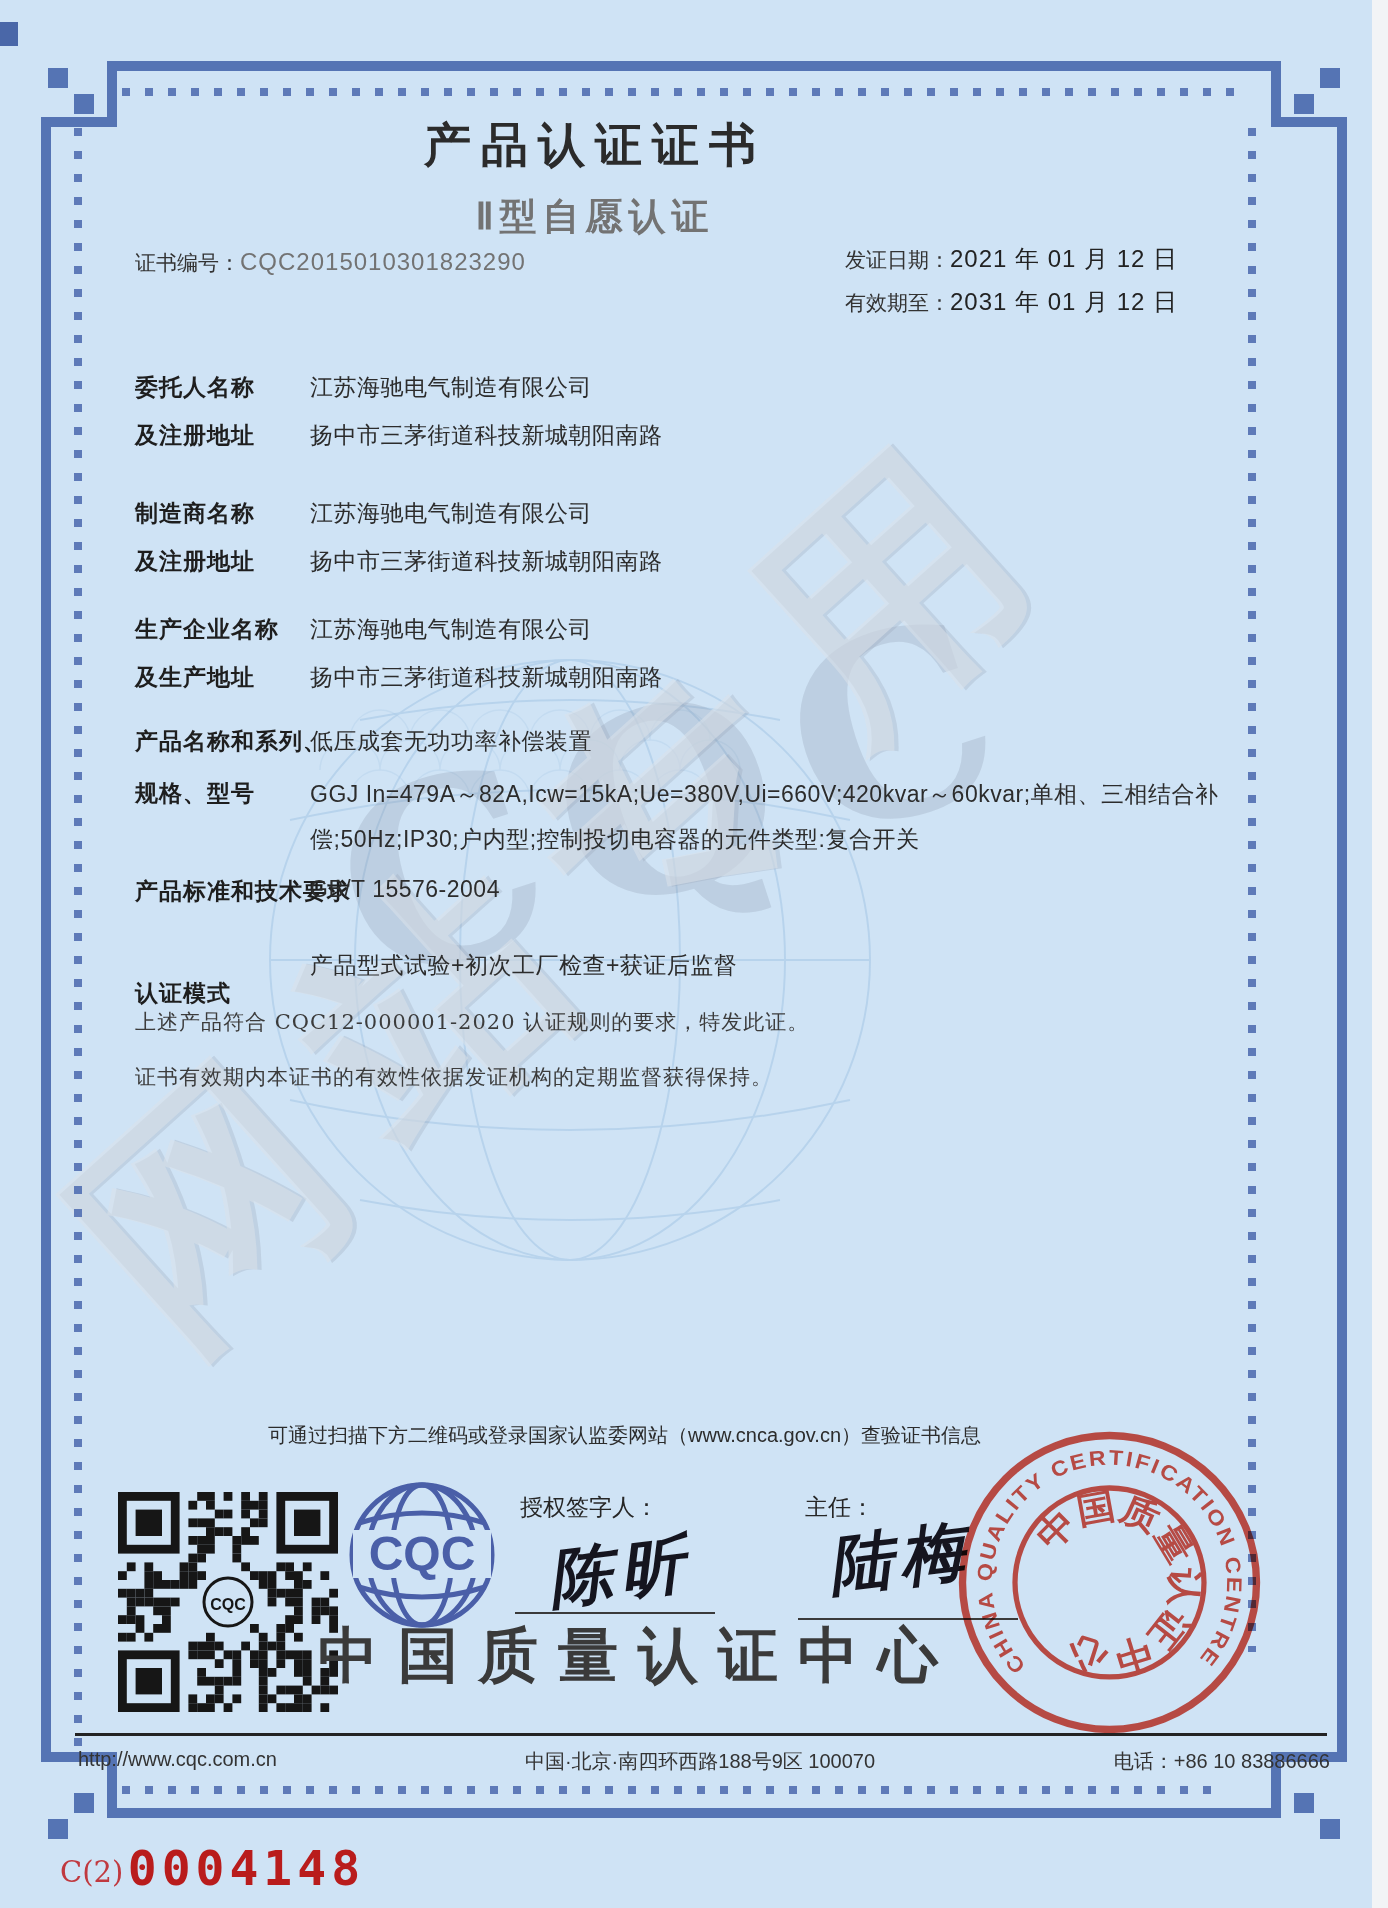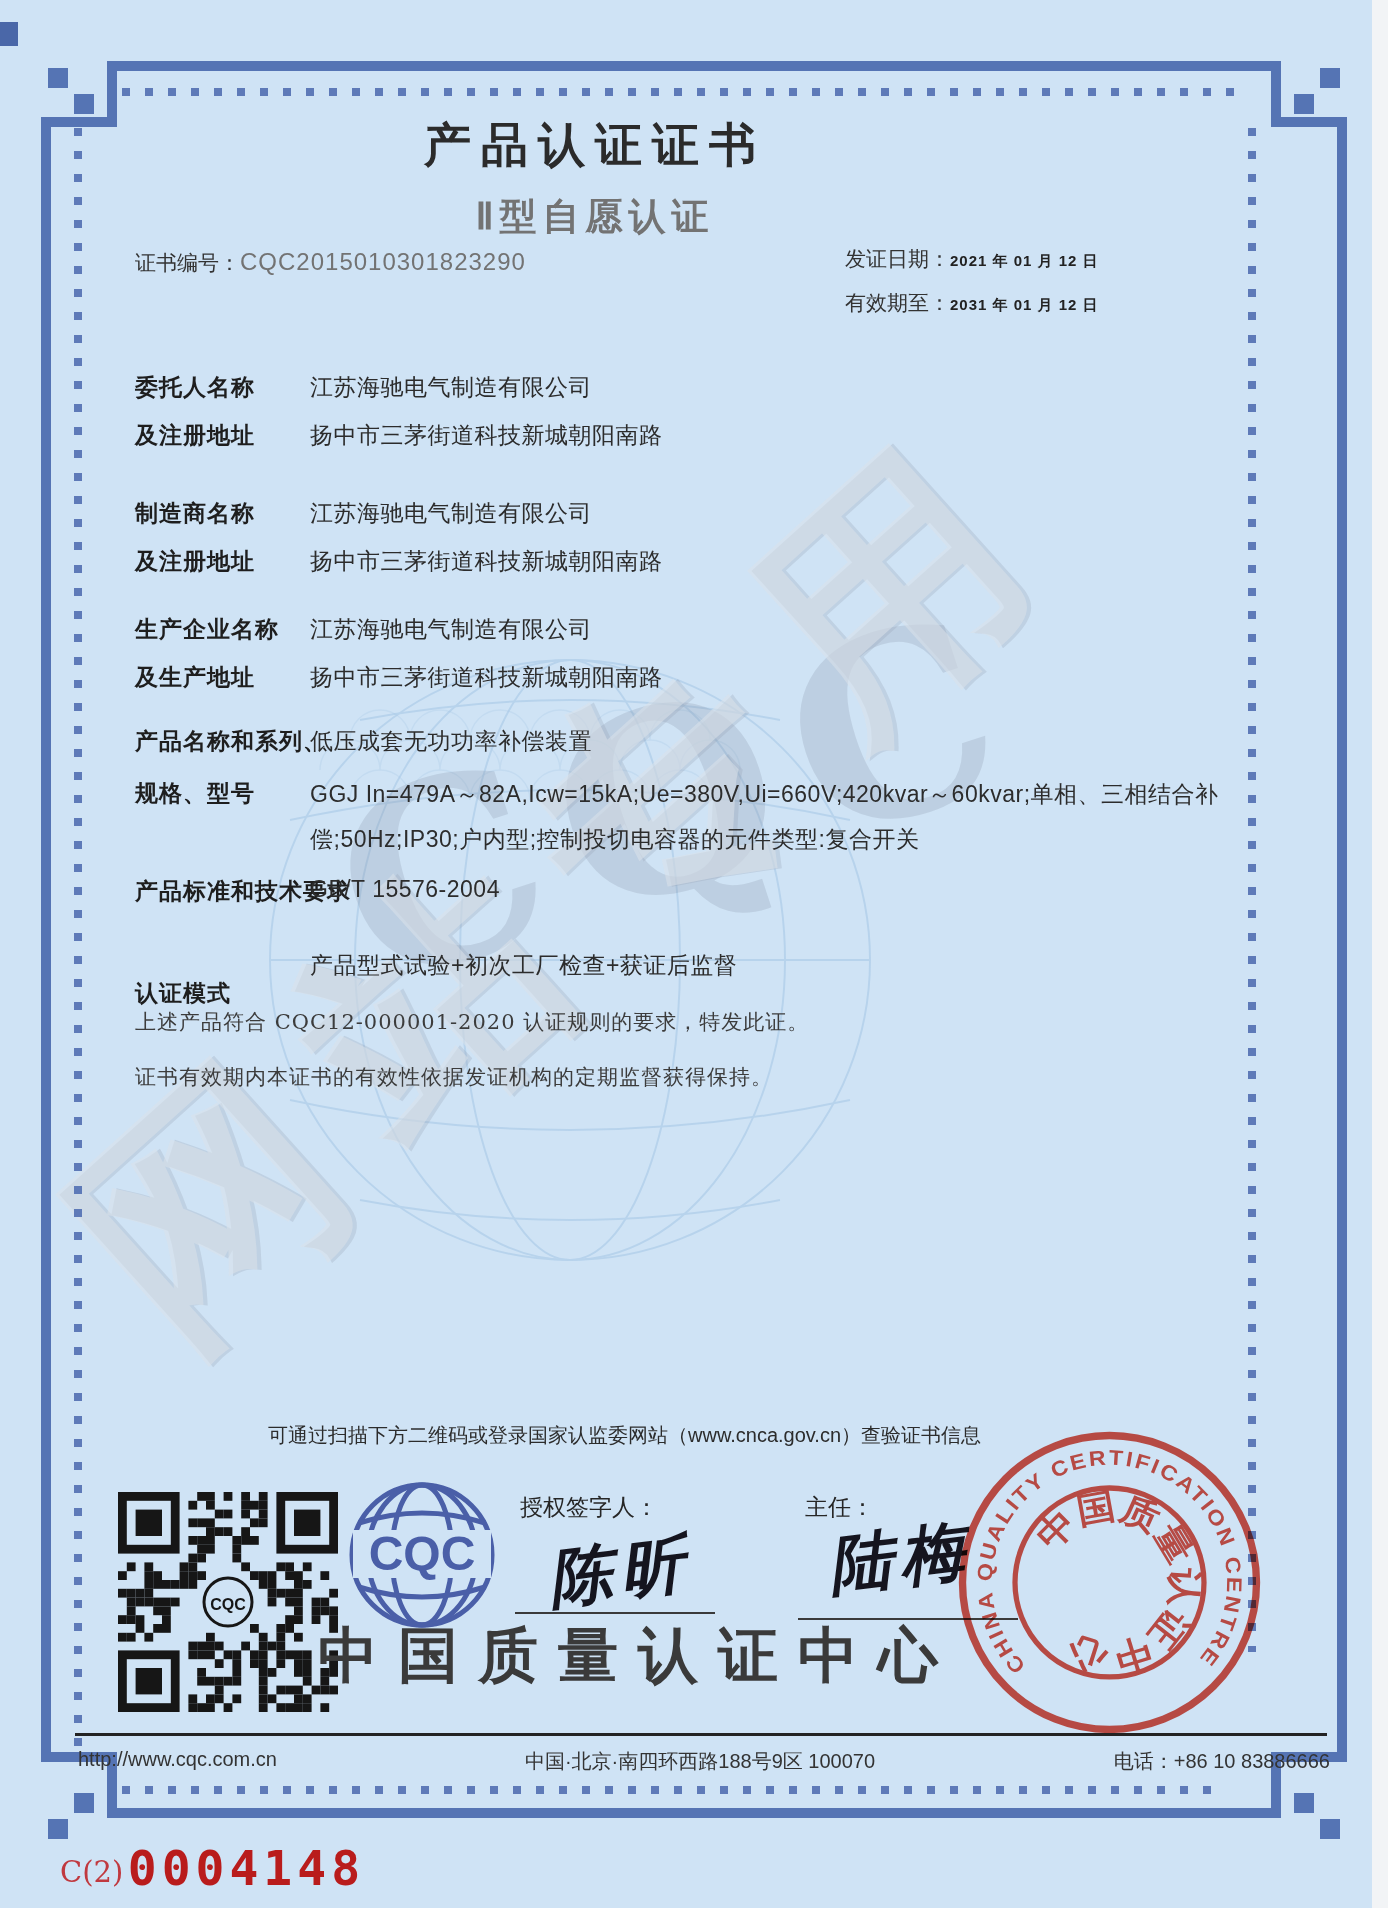--- a/index.html
+++ b/index.html
@@ -36,21 +36,21 @@
   
   .title{left:95px;top:114px;width:1000px;text-align:center;
     font-size:47px;font-weight:700;letter-spacing:10px;color:#2b2b2b;}
   .subtitle{left:95px;top:192px;width:1000px;text-align:center;
     font-size:37px;font-weight:700;letter-spacing:6px;color:#737373;}
   .certno-row{left:135px;top:248px;font-size:22px;}
   .certno-row .lbl{font-family:"DejaVu Serif", serif;font-size:21px;color:#333;}
   .certno-row .val{font-size:24px;color:#737373;letter-spacing:1px;}
   .date-block{left:845px;top:238px;font-size:21px;line-height:42px;color:#222;}
   .date-block .lbl{font-family:"DejaVu Serif", serif;color:#333;}
-  .date-block .val{font-size:15px;letter-spacing:1px;font-weight:bold;}
+  .date-block .val{font-size:24px;letter-spacing:1px;}
   
   .flabel{font-weight:700;font-size:23px;color:#1e1e1e;letter-spacing:1px;}
   .fvalue{font-size:23px;color:#2c2c2c;letter-spacing:0.5px;}
   .specbox{width:995px;line-height:45px;}
   .note{font-family:"DejaVu Serif", serif;font-size:21px;color:#3c3c3c;letter-spacing:1px;}
   
   .qr-note{left:268px;top:1422px;font-size:20px;color:#2c2c2c;}
   .sig-label{font-size:23px;color:#262626;}
   .signature{
     font-family:"DejaVu Serif", serif;font-style:italic;font-weight:700;

